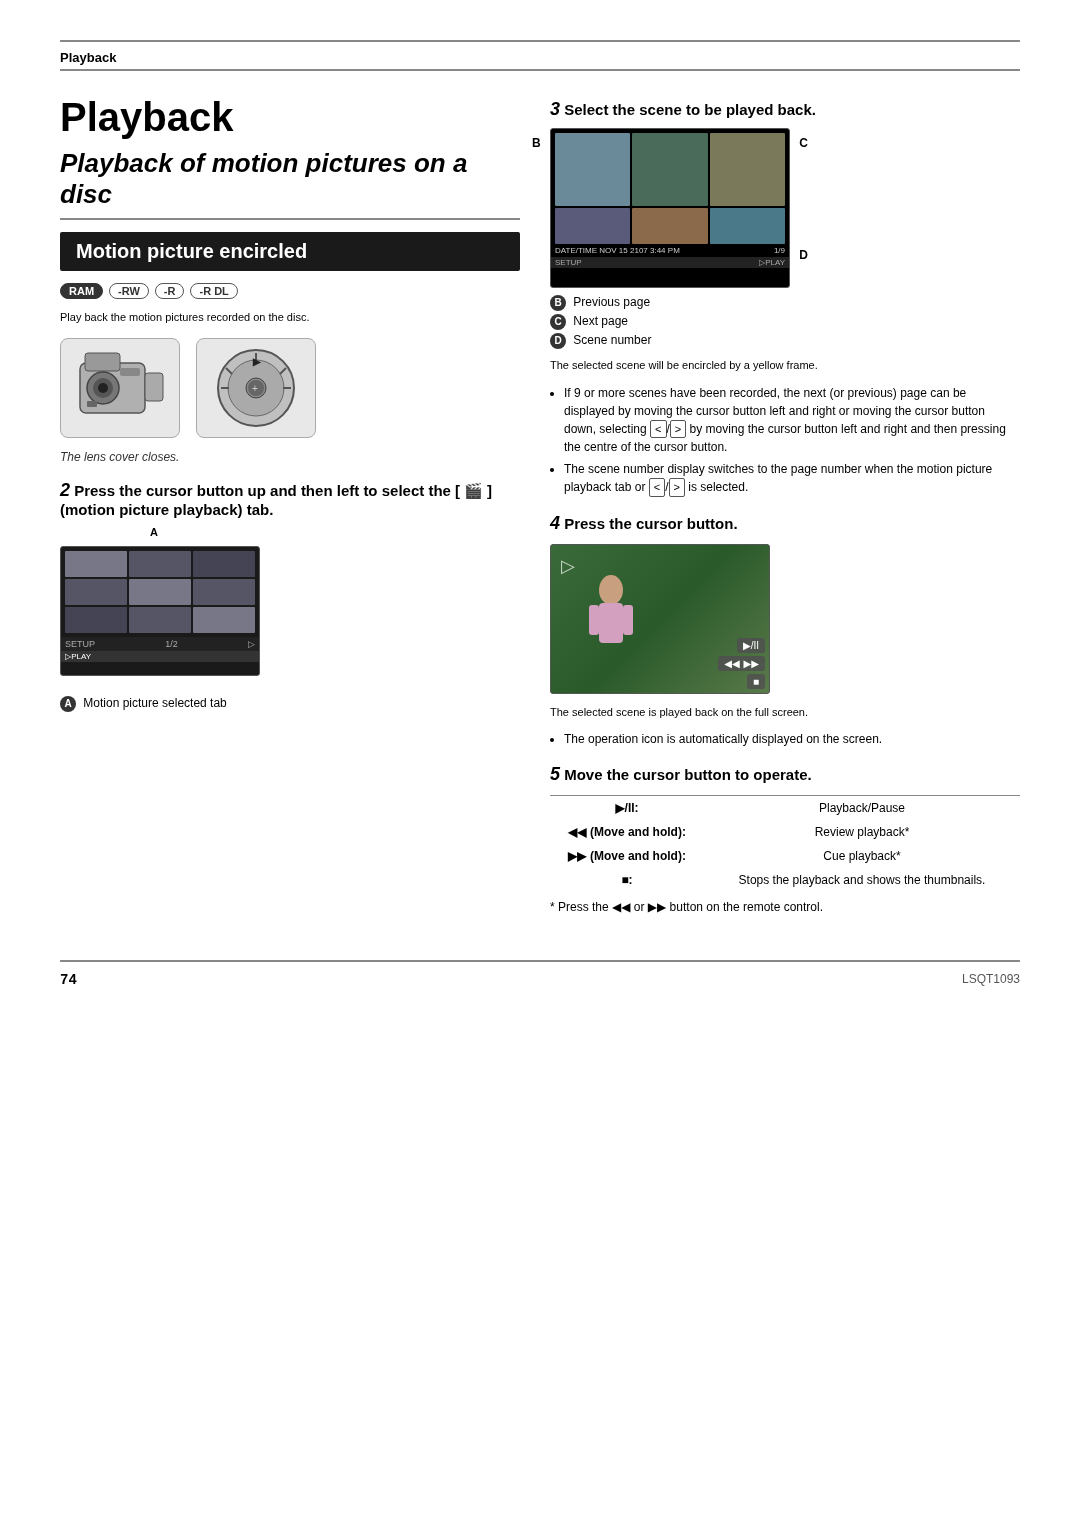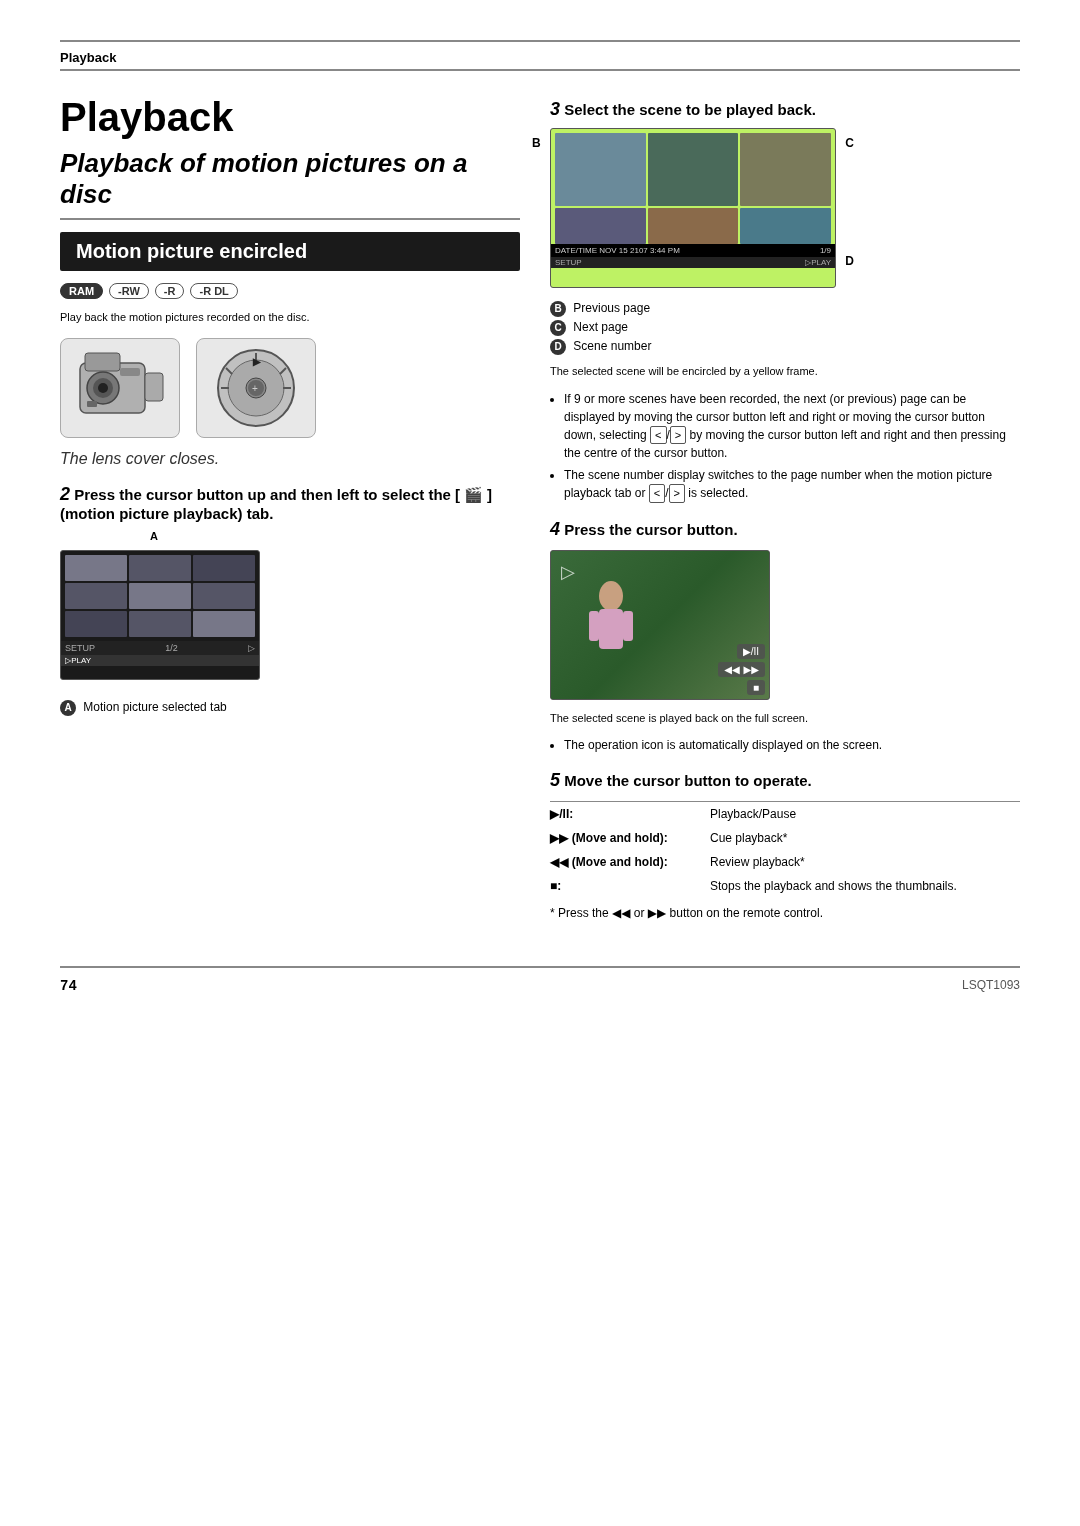--- a/index.html
+++ b/index.html
@@ -126,21 +126,21 @@
     }
     .camcorder-svg {
       width: 110px;
       height: 90px;
     }
     .dial-svg {
       width: 90px;
       height: 90px;
     }
     .caption-text {
-      font-size: 16px;
+      font-size: 12px;
       color: #333;
       margin-bottom: 8px;
       font-style: italic;
     }
     .screen-thumb {
       width: 200px;
       height: 130px;
       border: 1.5px solid #555;
       border-radius: 3px;
       background: #1a1a1a;
@@ -246,20 +246,21 @@
       width: 100%;
       margin-top: 10px;
       border-top: 1px solid #888;
       border-collapse: collapse;
     }
     .operate-table td {
       font-size: 12px;
       padding: 3px 6px 3px 0;
       vertical-align: top;
       line-height: 1.5;
+      text-align: center;
     }
     .operate-table td:first-child {
       white-space: nowrap;
       font-weight: bold;
       width: 160px;
     }
     .footer-area {
       display: flex;
       justify-content: space-between;
       margin-top: 30px;
@@ -269,28 +270,28 @@
     .page-num {
       font-size: 14px;
       font-weight: bold;
       font-family: Liberation Mono, monospace;
     }
     .model-num {
       font-size: 12px;
       color: #555;
     }
     .screen-large {
-      width: 286px;
+      width: 240px;
       height: 160px;
       border: 1.5px solid #555;
       border-radius: 3px;
-      background: #bef264;
+      background: #000000;
       position: relative;
       overflow: hidden;
-      margin-bottom: 10px;
+      margin-bottom: 4px;
     }
     .screen-large .grid-area2 {
       display: grid;
       grid-template-columns: repeat(3, 1fr);
       grid-template-rows: 2fr 1fr;
       gap: 2px;
       padding: 4px 4px 0 4px;
       height: 115px;
     }
     .thumb-cell2 {
@@ -526,26 +527,26 @@
           <span class="step-num">5</span>
           <span> Move the cursor button to operate.</span>
         </div>
         <table class="operate-table">
           <tbody>
               <tr>
             <td><strong>▶/II:</strong></td>
             <td>Playback/Pause</td>
           </tr>
           <tr>
+            <td><strong>◀◀</strong> (Move and hold):</td>
+            <td>Review playback*</td>
+          </tr>
+          <tr>
             <td><strong>▶▶</strong> (Move and hold):</td>
             <td>Cue playback*</td>
-          </tr>
-          <tr>
-            <td><strong>◀◀</strong> (Move and hold):</td>
-            <td>Review playback*</td>
           </tr>
           <tr>
             <td><strong>■:</strong></td>
             <td>Stops the playback and shows the thumbnails.</td>
           </tr>
         </tbody>
           </table>
         <p style="font-size:12px; margin-top:8px;">* Press the ◀◀ or ▶▶ button on the remote control.</p>
       </div>
 

